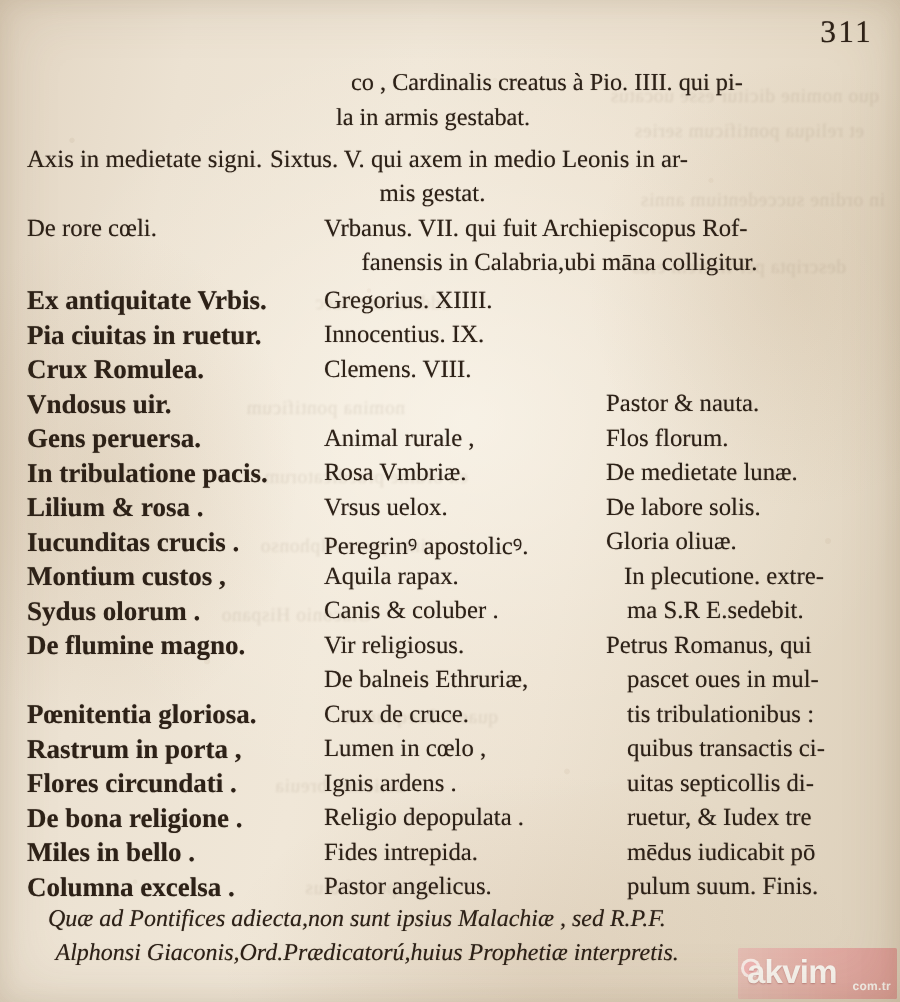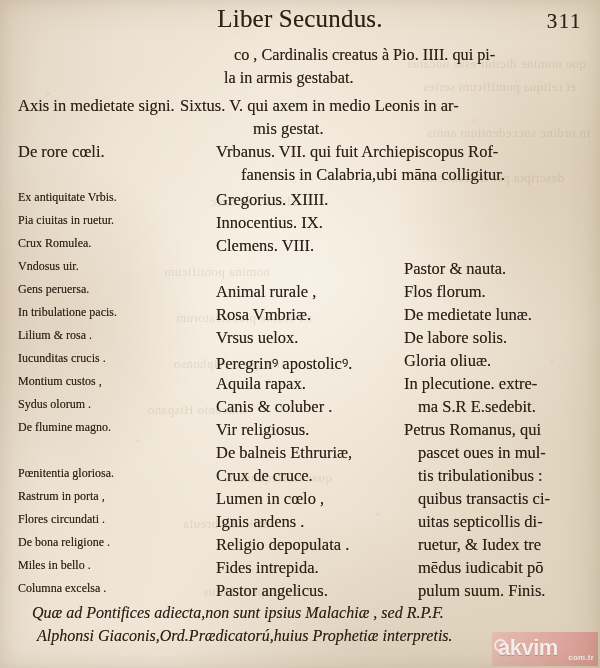--- a/index.html
+++ b/index.html
@@ -89,21 +89,21 @@
     font-size: 21px;
     letter-spacing: 1.5px;
   }
 
   .body-line { font-size: 16.5px; }
 
   
   .cont { font-size: 16.2px; }
 
   
-  .col-left   { left: 18px;  font-size: 12px; }
+  .col-left   { left: 18px;  font-size: 18px; font-weight: bold; }
   .col-mid    { left: 216px; font-size: 16.5px; }
   .col-right  { left: 404px; font-size: 16.5px; }
 
   .indent-1 { padding-left: 14px; }
 
   .footnote { font-size: 16px; font-style: italic; }
 
   
   .watermark {
     position: absolute;
@@ -180,21 +180,20 @@
     <div style="position:absolute; left:300px; top:190px;">addita sunt haec</div>
     <div style="position:absolute; left:330px; top:260px;">nomina pontificum</div>
     <div style="position:absolute; left:288px; top:306px;">ex ordine praedicatorum</div>
     <div style="position:absolute; left:316px; top:352px;">interprete Alphonso</div>
     <div style="position:absolute; left:352px; top:398px;">Giaconio Hispano</div>
     <div style="position:absolute; left:268px; top:466px;">quae subsequuntur</div>
     <div style="position:absolute; left:330px; top:512px;">uaticinia breuia</div>
     <div style="position:absolute; left:300px; top:580px;">finis operis huius</div>
   </div>
 
-  <div class="ink hdr-title">Liber Secundus.</div>
 
   <div class="ink hdr-folio">311</div>
 
   <div class="ink cont" style="left:234px; top:46px;">co , Cardinalis creatus à Pio. IIII. qui pi-</div>
   <div class="ink cont" style="left:224px; top:69px;">la in armis gestabat.</div>
 
   <div class="ink body-line" style="left:18px; top:96px;">Axis in medietate signi.</div>
   <div class="ink body-line" style="left:180px; top:96px;">Sixtus. V. qui axem in medio Leonis in ar-</div>
   <div class="ink body-line" style="left:253px; top:119px;">mis gestat.</div>
 
@@ -239,21 +238,21 @@
   <div class="ink body-line col-mid" style="top:512px;">Ignis ardens .</div>
   <div class="ink body-line col-mid" style="top:535px;">Religio depopulata .</div>
   <div class="ink body-line col-mid" style="top:558px;">Fides intrepida.</div>
   <div class="ink body-line col-mid" style="top:581px;">Pastor angelicus.</div>
 
   <div class="ink body-line col-right" style="top:259px;">Pastor &amp; nauta.</div>
   <div class="ink body-line col-right" style="top:282px;">Flos florum.</div>
   <div class="ink body-line col-right" style="top:305px;">De medietate lunæ.</div>
   <div class="ink body-line col-right" style="top:328px;">De labore solis.</div>
   <div class="ink body-line col-right" style="top:351px;">Gloria oliuæ.</div>
-  <div class="ink body-line col-right" style="top:374px;">In plecutione. extre-</div>
+  <div class="ink body-line col-right" style="top:374px;margin-left:12px;">In plecutione. extre-</div>
   <div class="ink body-line col-right indent-1" style="top:397px;">ma S.R E.sedebit.</div>
   <div class="ink body-line col-right" style="top:420px;">Petrus Romanus, qui</div>
   <div class="ink body-line col-right indent-1" style="top:443px;">pascet oues in mul-</div>
   <div class="ink body-line col-right indent-1" style="top:466px;">tis tribulationibus :</div>
   <div class="ink body-line col-right indent-1" style="top:489px;">quibus transactis ci-</div>
   <div class="ink body-line col-right indent-1" style="top:512px;">uitas septicollis di-</div>
   <div class="ink body-line col-right indent-1" style="top:535px;">ruetur, &amp; Iudex tre</div>
   <div class="ink body-line col-right indent-1" style="top:558px;">mēdus iudicabit pō</div>
   <div class="ink body-line col-right indent-1" style="top:581px;">pulum suum. Finis.</div>
 

